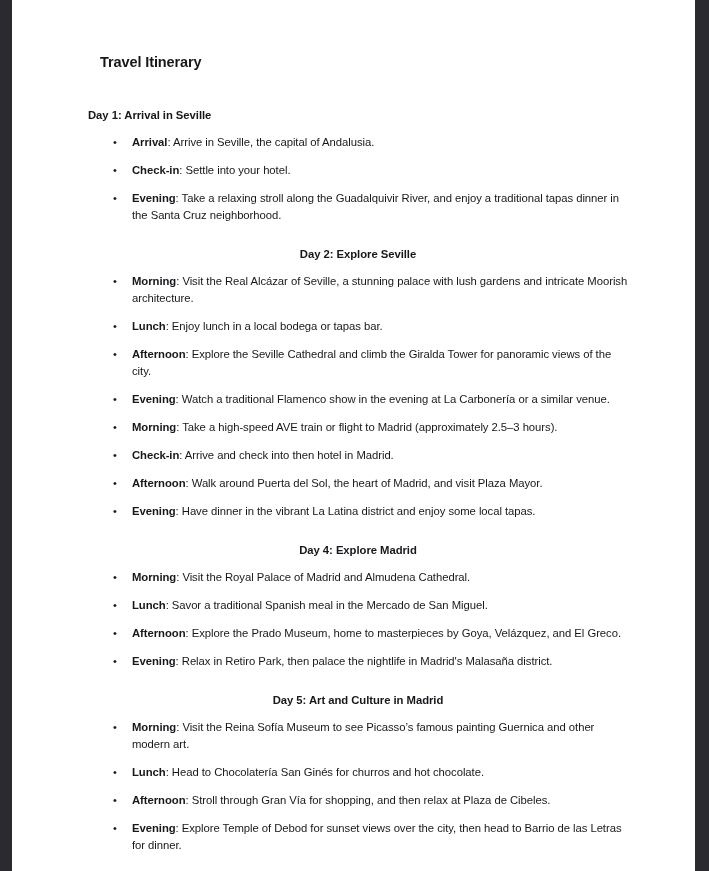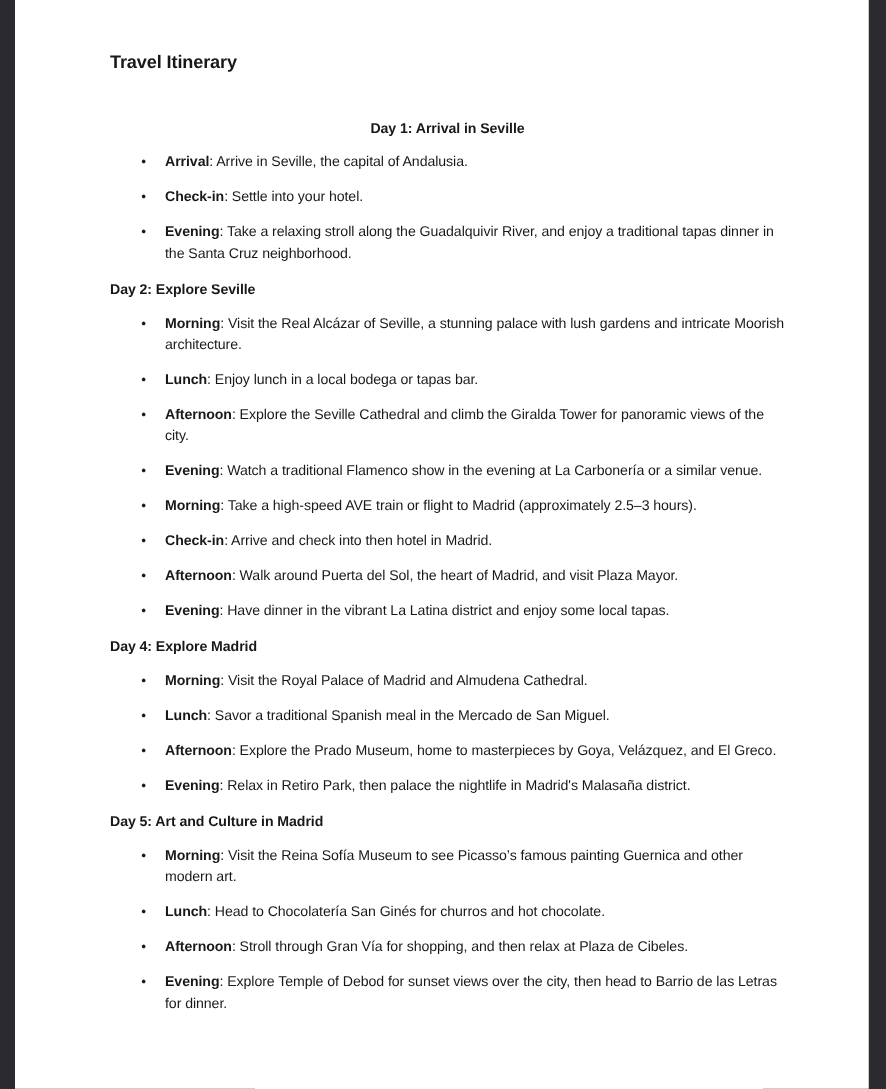--- a/index.html
+++ b/index.html
@@ -33,41 +33,41 @@
     position: absolute;
     left: 76px;
     top: 0;
     width: 540px;
   }
   .doc-title {
     font-size: 14.5px;
     font-weight: bold;
     color: #16181c;
     letter-spacing: -0.1px;
-    margin: 0;
+    margin: 12px;
     padding-top: 41px;
     line-height: 18px;
   }
   .day-section {
     margin: 0;
   }
   .day-heading {
     font-size: 11.3px;
     font-weight: bold;
     color: #16181c;
     line-height: 15px;
     letter-spacing: -0.05px;
     margin: 0;
   }
   .day-section.first-day .day-heading {
     margin-top: 37px;
-    text-align: center;
   }
   .day-section.later-day .day-heading {
-    margin-top: 13px;
+    margin-top: 23px;
+    text-align: center;
   }
   ul.bullet-list {
     list-style: none;
     margin: 0;
     padding: 0;
   }
   li.bullet-item {
     position: relative;
     padding-left: 44px;
     margin-top: 11px;

